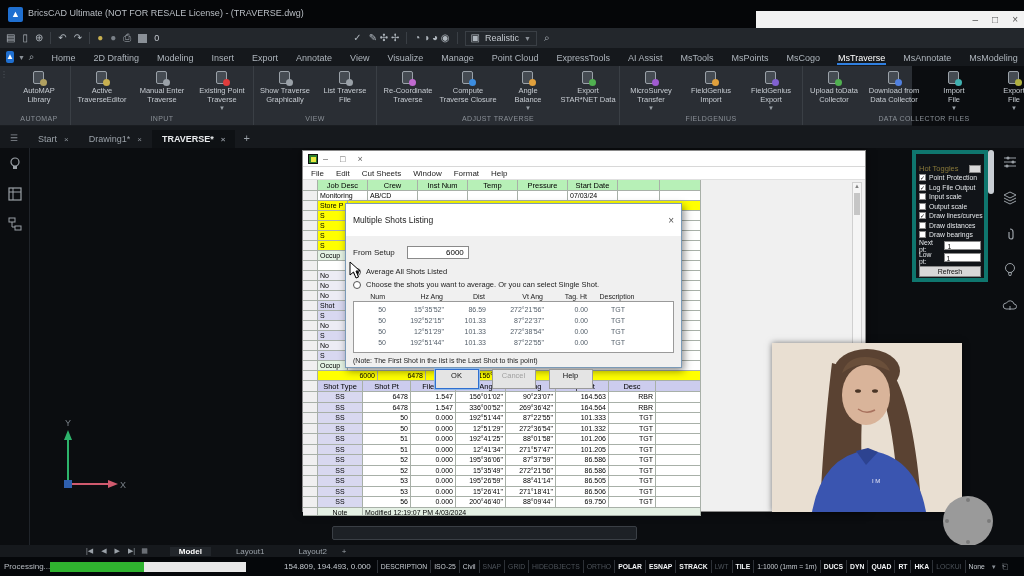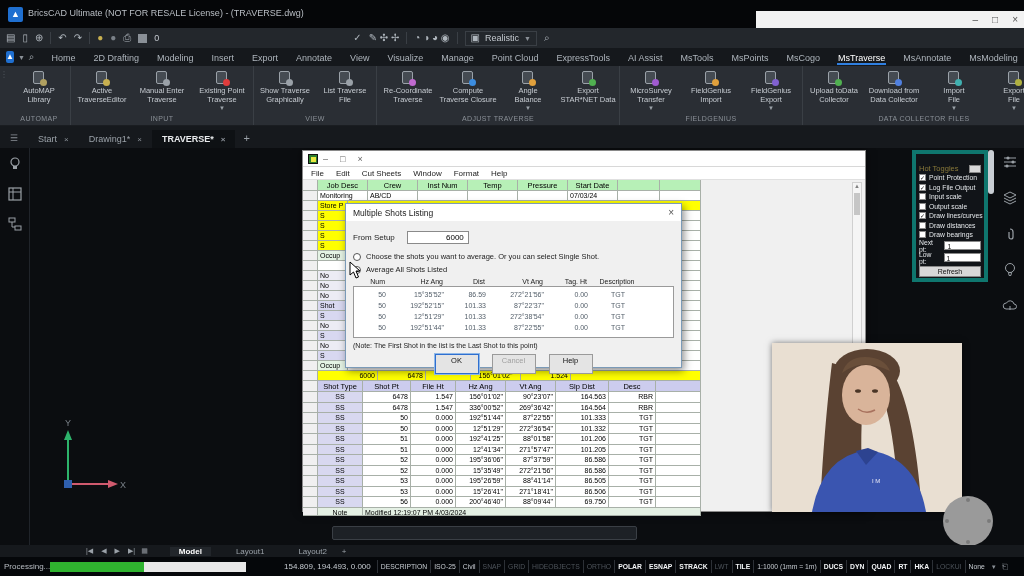--- a/index.html
+++ b/index.html
@@ -31,21 +31,21 @@
   #ribbontabs { left:0; top:48px; width:1024px; height:18px; background:#15181c; display:flex; align-items:center; gap:0; }
   #rtab-logo { width:14px; height:12px; background:#1f6fd0; border-radius:2px; margin-left:6px;
     color:#fff; font-size:8px; text-align:center; line-height:12px; }
   #rtab-caret { color:#8a9097; font-size:7px; margin:0 4px; }
   #rtab-search { color:#aeb5bc; font-size:10px; margin-right:8px; }
   .rtab { color:#aeb5bc; font-size:9px; padding:3px 9px 2px; cursor:pointer; position:relative; white-space:nowrap; }
   .rtab.active { color:#fff; }
   .rtab.active::after { content:""; position:absolute; left:8px; right:8px; bottom:0; height:2px; background:#2f7fe0; }
 
   
-  #ribbon { left:0; top:66px; width:1024px; height:60px; background:#2a2e34; display:flex; border-bottom:1px solid #1a1d21; }
+  #ribbon { left:0; top:66px; width:912px; height:60px; background:#2a2e34; display:flex; border-bottom:1px solid #1a1d21; }
   #ribbon-handle { width:8px; color:#565c63; font-size:8px; line-height:10px; text-align:center; padding-top:4px; }
   .rgroup { display:flex; flex-direction:column; border-right:1px solid #3a3f45; padding:2px 2px 0; }
   .rgroup-btns { flex:1; display:flex; align-items:flex-start; justify-content:center; gap:2px; }
   .rbtn { display:flex; flex-direction:column; align-items:center; width:58px; padding-top:2px; cursor:pointer; }
   .rbtn .ric { width:16px; height:16px; position:relative; margin-bottom:1px; }
   .rbtn .ric .base { position:absolute; left:2px; top:1px; width:11px; height:13px; border:1px solid #9aa1a8; border-radius:2px; background:#454b52; }
   .rbtn .ric .dot { position:absolute; right:0; bottom:0; width:7px; height:7px; border-radius:50%; }
   .rbtn .rlabel { color:#c6cbd1; font-size:7.5px; line-height:8.5px; text-align:center; white-space:pre-line; }
   .rbtn .rcaret { color:#9aa1a8; font-size:6px; margin-top:1px; }
   .rgroup-label { color:#8a9097; font-size:7px; text-align:center; padding:2px 4px 3px; letter-spacing:.4px; }
@@ -79,21 +79,21 @@
   .tc { border-right:1px solid #a8b0a8; border-bottom:1px solid #a8b0a8; font-size:7px; color:#000;
     overflow:hidden; white-space:nowrap; padding:0 2px; line-height:10px; }
   .tc.hdr { background:#b7f0b7; text-align:center; font-size:7.5px; line-height:11px; }
   .tc.r { text-align:right; } .tc.c { text-align:center; }
   #ed-scroll { position:absolute; right:3px; top:2px; width:10px; height:326px; background:#f5f5f5; border:1px solid #d0d0d0; }
   #ed-scroll .thumb { position:absolute; left:1px; top:10px; width:6px; height:22px; background:#c6c6c6; }
   #ed-scroll .up { position:absolute; top:0; left:0; right:0; text-align:center; font-size:6px; color:#808080; }
 
   
   #dialog { left:345px; top:55px; width:337px; height:165px; background:#f0f0f0; border:1px solid #7a9ab8; box-shadow:2px 3px 8px rgba(0,0,0,.45); }
-  #dlg-title { height:17px; background:#ffffff; display:flex; align-items:center; padding:0 7px; }
+  #dlg-title { height:32px; background:#ffffff; display:flex; align-items:center; padding:0 7px; }
   #dlg-title .t { font-size:8.5px; color:#222; flex:1; }
   #dlg-title .x { font-size:10px; color:#555; }
   #dlg-body { position:relative; padding:6px 7px 0; }
   #from-row { display:flex; align-items:center; gap:12px; margin:4px 0 8px; }
   #from-row .lbl { font-size:8px; color:#222; }
   #from-field { width:62px; height:13px; border:1px solid #8a8a8a; background:#fff; font-size:8px; text-align:right; padding:0 4px; line-height:12px; color:#000; }
   .radio-row { display:flex; align-items:center; gap:5px; margin-bottom:4px; }
   .radio { width:8px; height:8px; border:1px solid #555; border-radius:50%; background:#fff; position:relative; flex:0 0 auto; }
   .radio.sel::after { content:""; position:absolute; left:2px; top:2px; width:3px; height:3px; border-radius:50%; background:#111; }
   .radio-row .lbl { font-size:7.5px; color:#222; }
@@ -766,26 +766,26 @@
       <div id="dlg-title">
         <span class="t">Multiple Shots Listing</span>
         <span class="x">×</span>
       </div>
       <div id="dlg-body">
         <div id="from-row">
           <span class="lbl">From Setup</span>
           <div id="from-field">6000</div>
         </div>
         <div class="radio-row">
+          <span class="radio sel"></span>
+          <span class="lbl">Average All Shots Listed</span>
+        </div>
+        <div class="radio-row">
           <span class="radio"></span>
           <span class="lbl">Choose the shots you want to average. Or you can select Single Shot.</span>
-        </div>
-        <div class="radio-row">
-          <span class="radio sel"></span>
-          <span class="lbl">Average All Shots Listed</span>
         </div>
         <div id="dlg-cols">
             <span class="dcol0">Num</span>
             <span class="dcol1">Hz Ang</span>
             <span class="dcol2">Dist</span>
             <span class="dcol3">Vt Ang</span>
             <span class="dcol4">Tag. Ht</span>
             <span class="dcol5">Description</span>
           </div>
         <div id="dlg-list">

